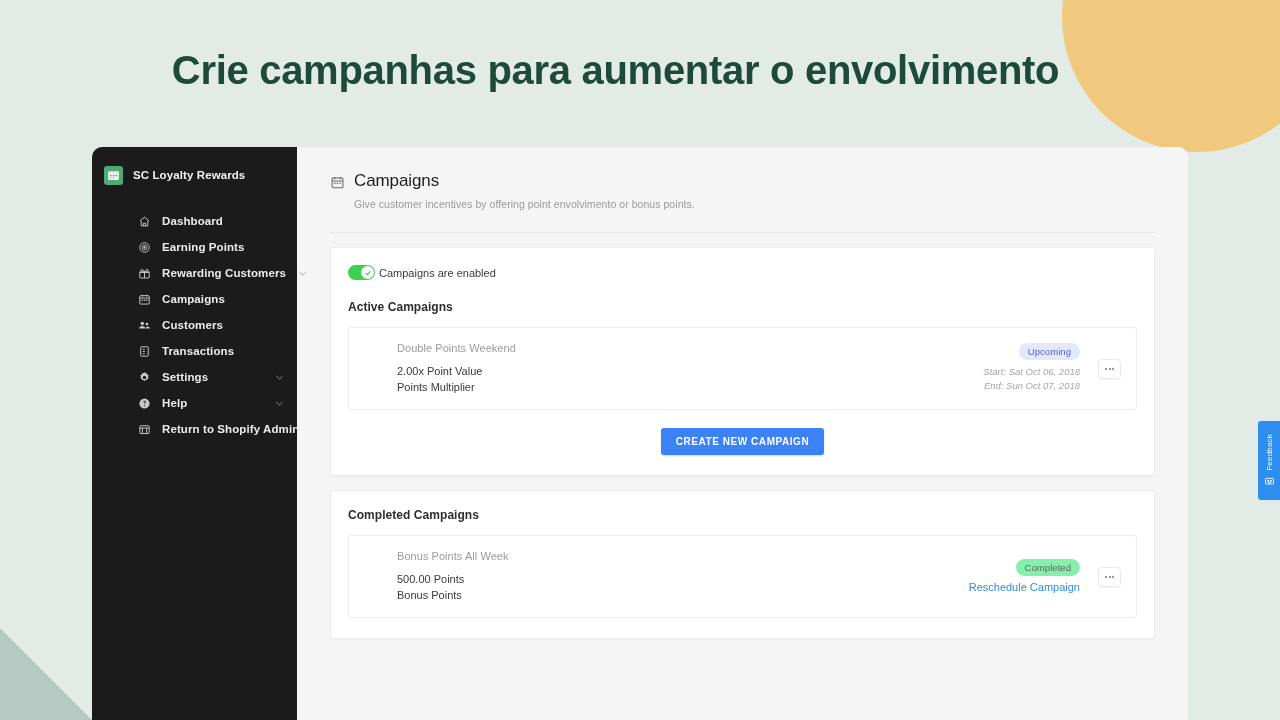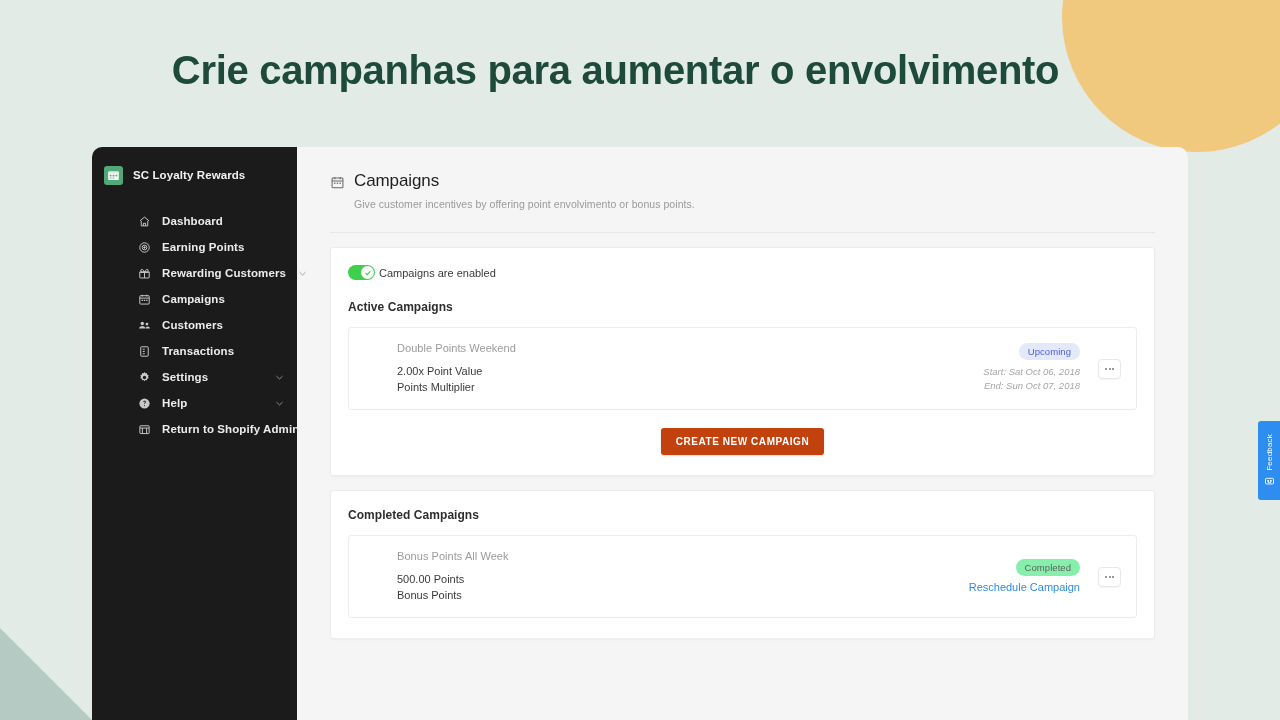--- a/index.html
+++ b/index.html
@@ -296,21 +296,21 @@
   .dots-btn i {
     width: 2px; height: 2px;
     border-radius: 50%;
     background: #777;
     display: block;
   }
 
   
   .create-wrap { display: flex; justify-content: center; margin-top: 18px; }
   .create-btn {
-    background: #c2410c;
+    background: #3b82f6;
     color: #fff;
     border: none;
     border-radius: 3px;
     font-family: "Liberation Sans", sans-serif;
     font-size: 10px;
     font-weight: 700;
     letter-spacing: 0.55px;
     padding: 8px 15px;
     cursor: pointer;
     box-shadow: 0 1px 2px rgba(0,0,0,0.15);

